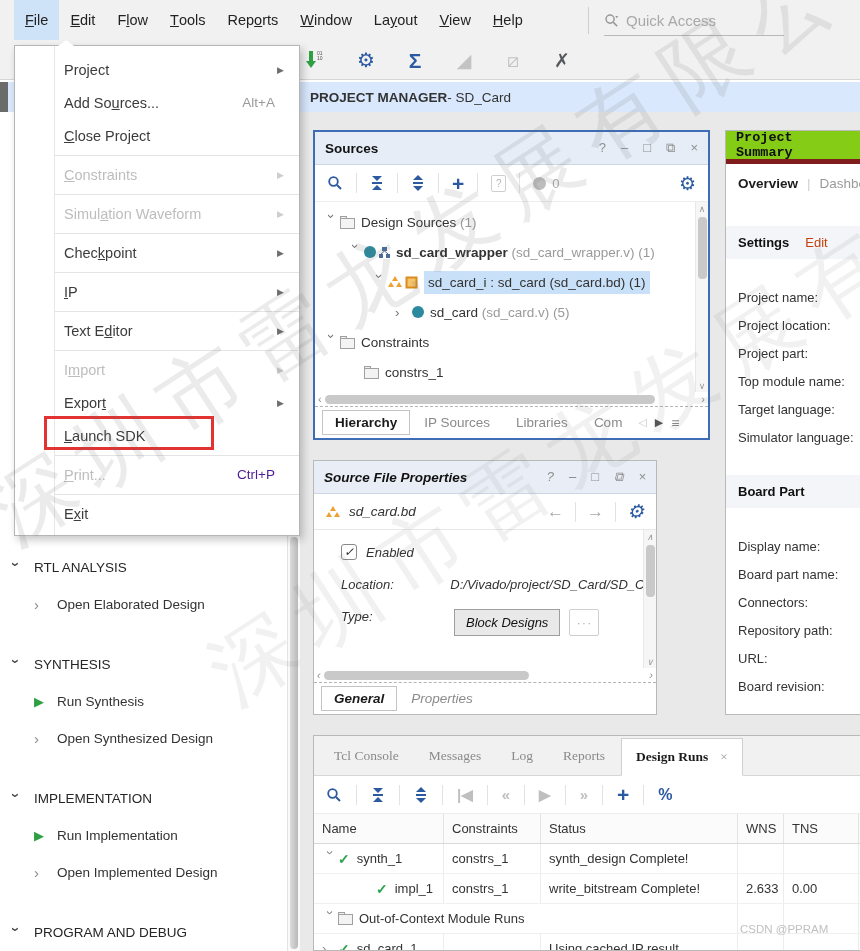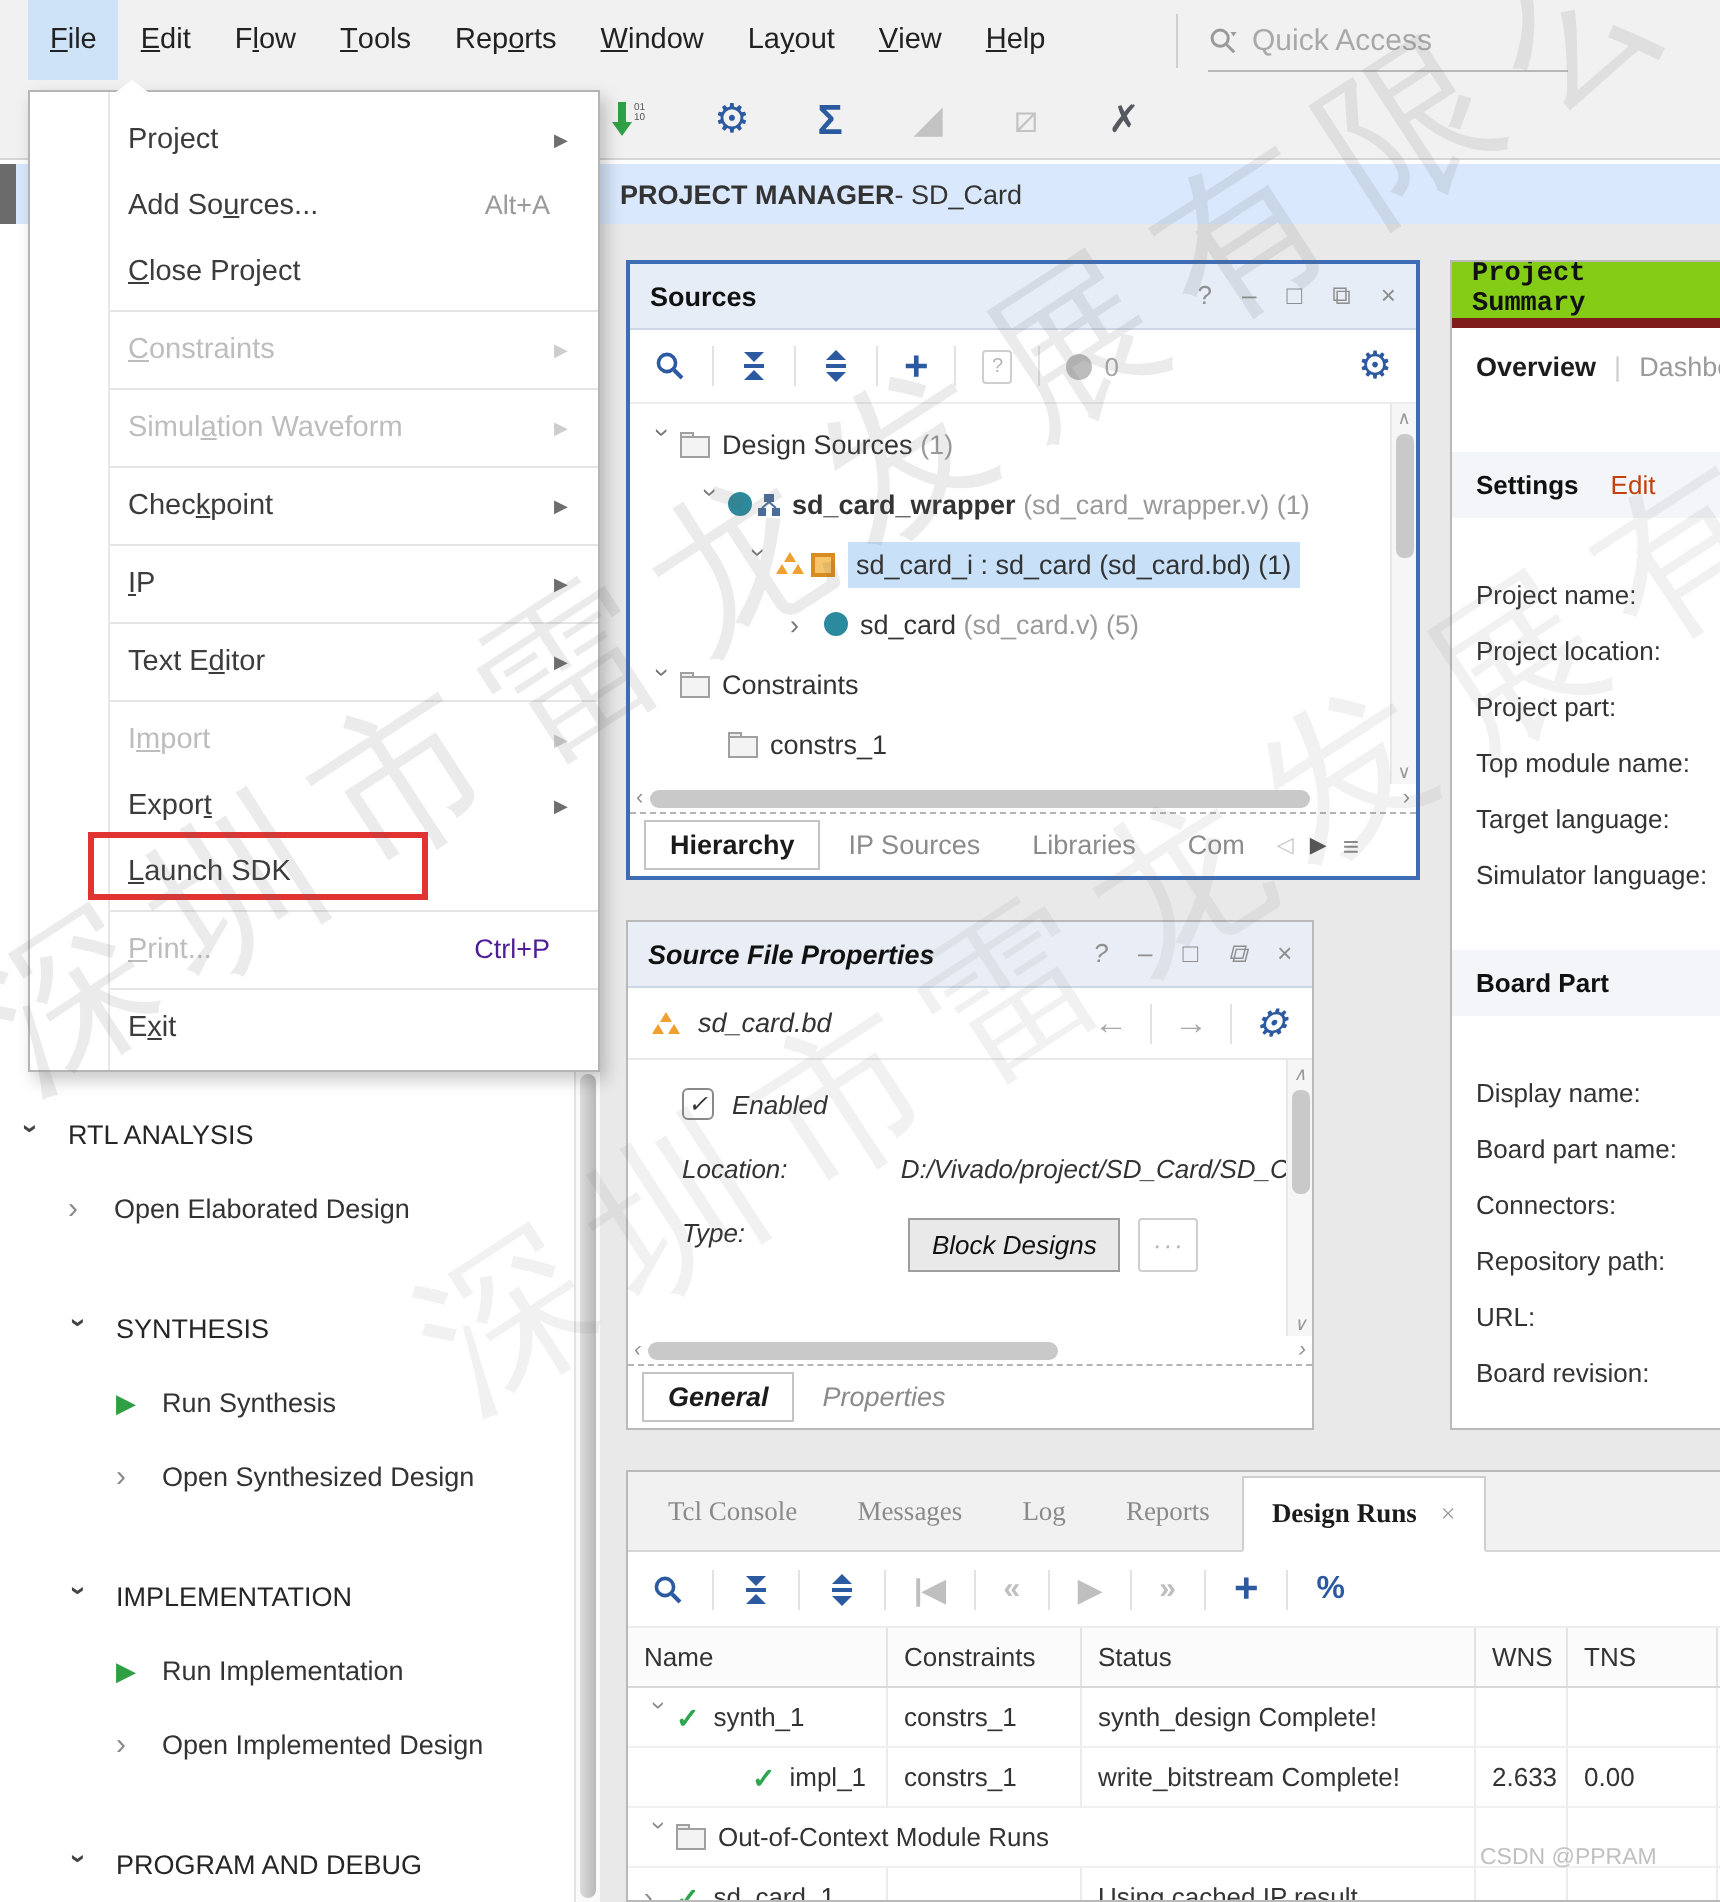--- a/index.html
+++ b/index.html
@@ -31,21 +31,21 @@
   
   .flownav-edge { position:absolute; left:0; top:82px; width:8px; height:30px; background:#6b6b6b; z-index:6; }
   .pm-bar { position:absolute; left:8px; top:82px; width:852px; height:30px; background:#d9e8fc;
     display:flex; align-items:center; padding-left:302px; font-size:13.5px; z-index:5; white-space:nowrap; }
   
   .workspace { position:absolute; left:300px; top:112px; width:560px; height:839px; background:#e9e9e9; }
   
   .flow-nav { position:absolute; left:0; top:535px; width:287px; height:416px; background:#fff; padding-top:14px; z-index:4; }
   .fn-header { height:37px; display:flex; align-items:center; padding-left:10px; gap:12px; font-size:13.5px; color:#262626; }
   .fn-item { height:37px; display:flex; align-items:center; padding-left:34px; gap:11px; color:#333; font-size:13.5px; }
-  .fn-section + .fn-section { margin-top:23px;margin-left:24px; }
+  .fn-section + .fn-section { margin-top:23px; }
   .chev { display:inline-block; font-size:14px; color:#444; transform:rotate(90deg); font-weight:bold; width:12px; line-height:1; }
   .chev-r { display:inline-block; font-size:15px; color:#8a8a8a; width:12px; line-height:1; }
   .fn-play { color:#2ea043; font-size:13px; width:12px; }
   .fn-scrollbar { position:absolute; left:287px; top:535px; width:13px; height:416px; background:#fafafa;
     border-left:1px solid #e3e3e3; z-index:4; }
   .fn-thumb { position:absolute; left:2px; top:2px; width:8px; height:412px;
     background:linear-gradient(90deg,#dcdcdc,#b9b9b9); border-radius:4px; }
   
   .panel { position:absolute; background:#fff; display:flex; flex-direction:column; z-index:5; }
   .panel-header { height:33px; flex:none; display:flex; align-items:center; padding:0 10px;

